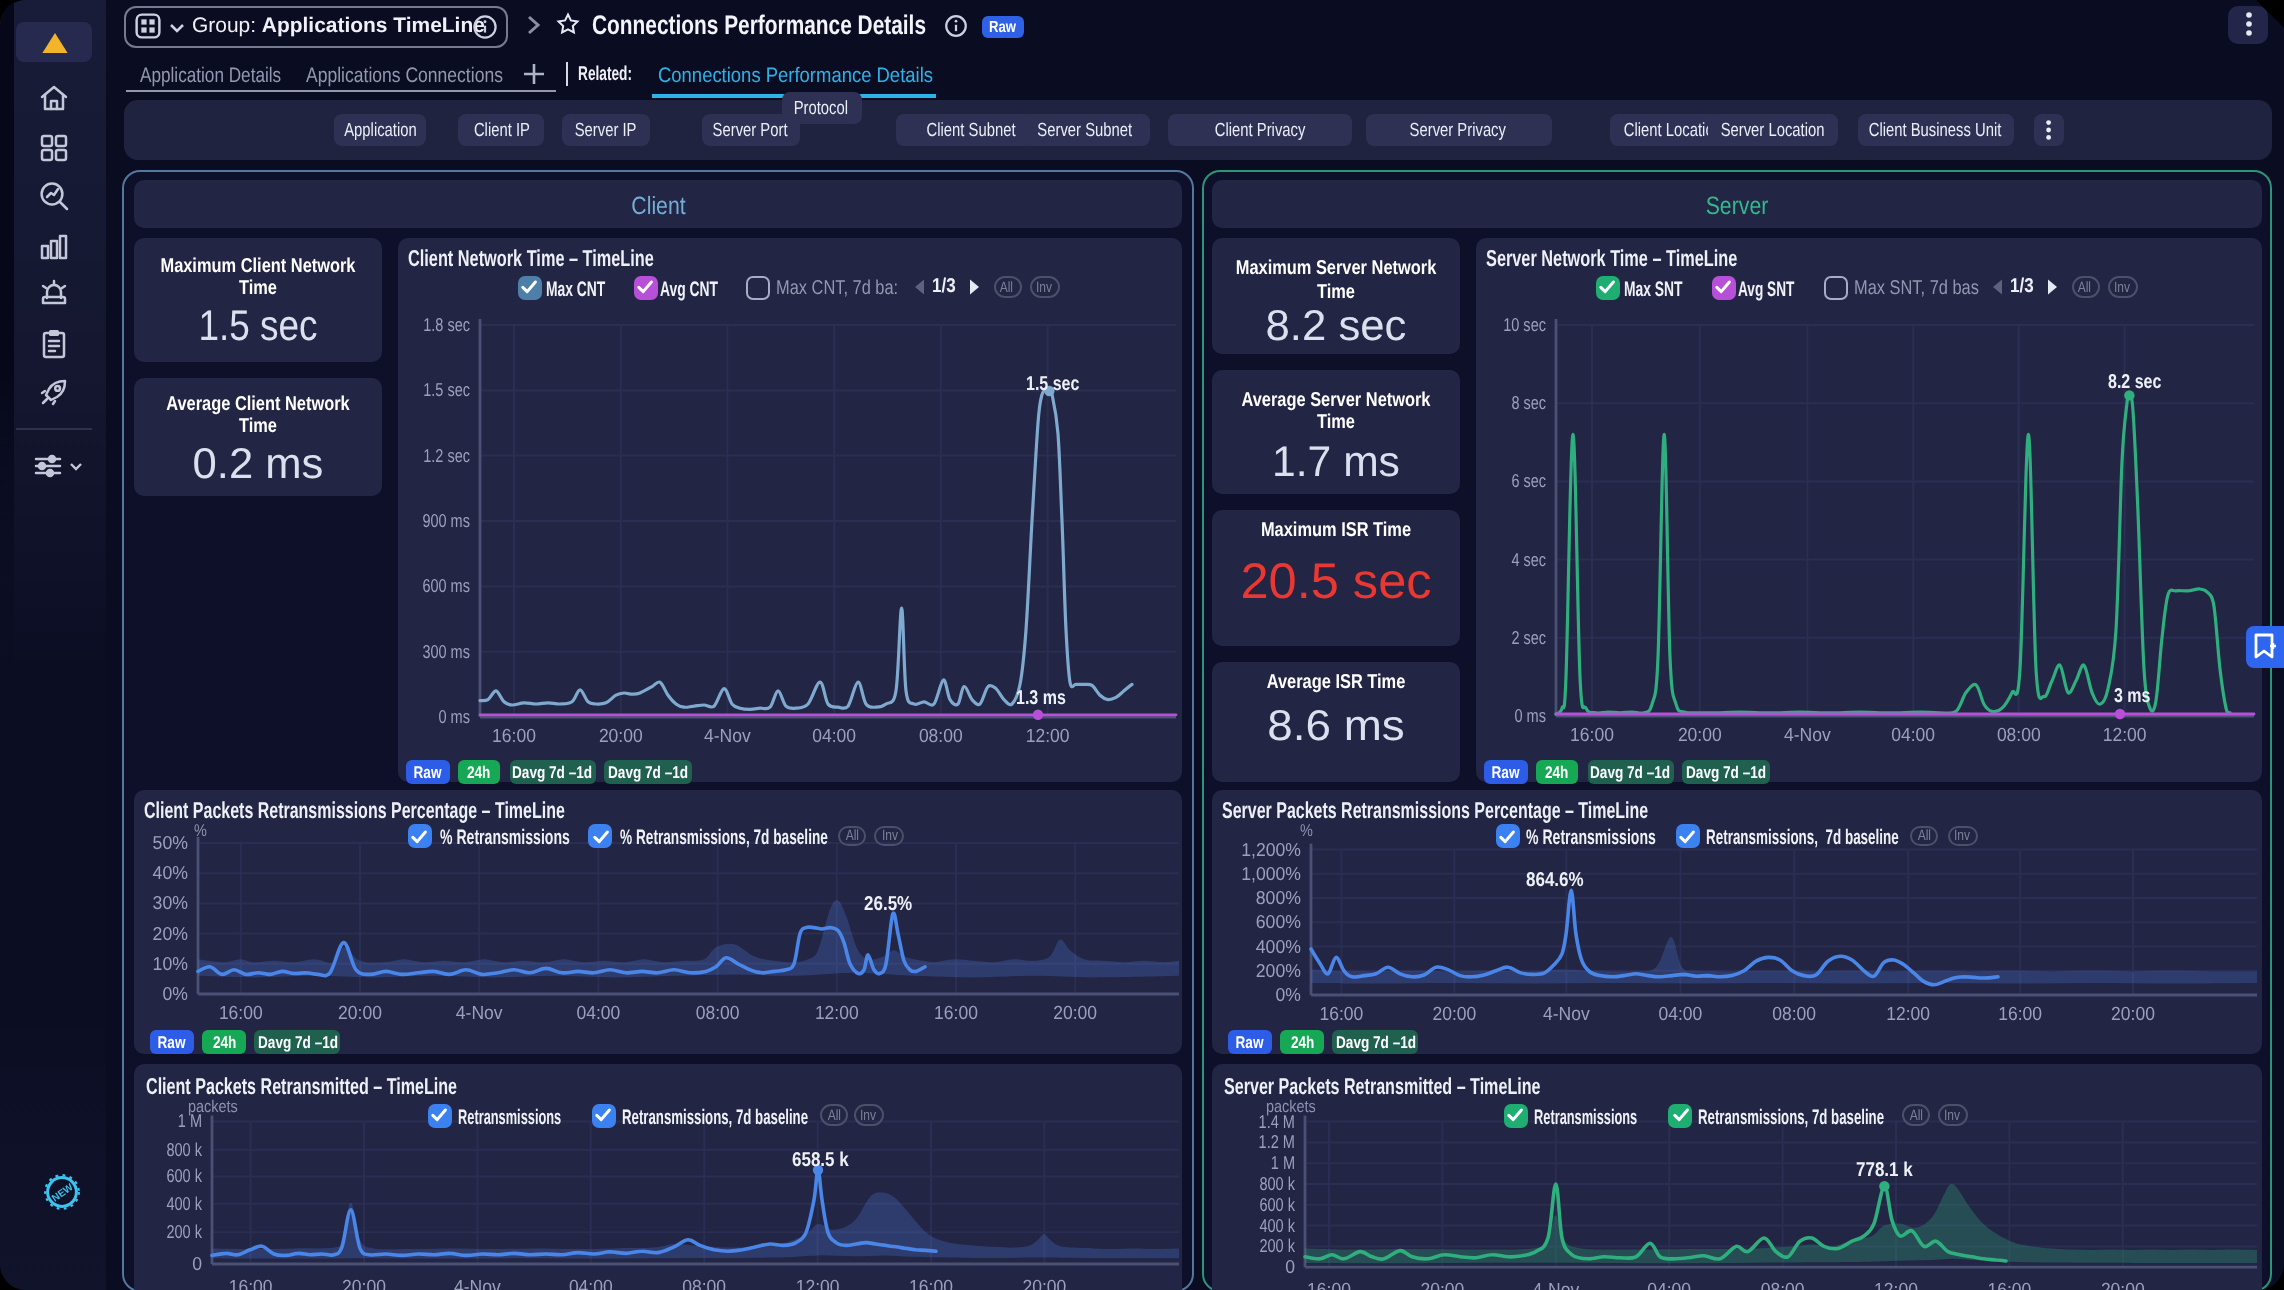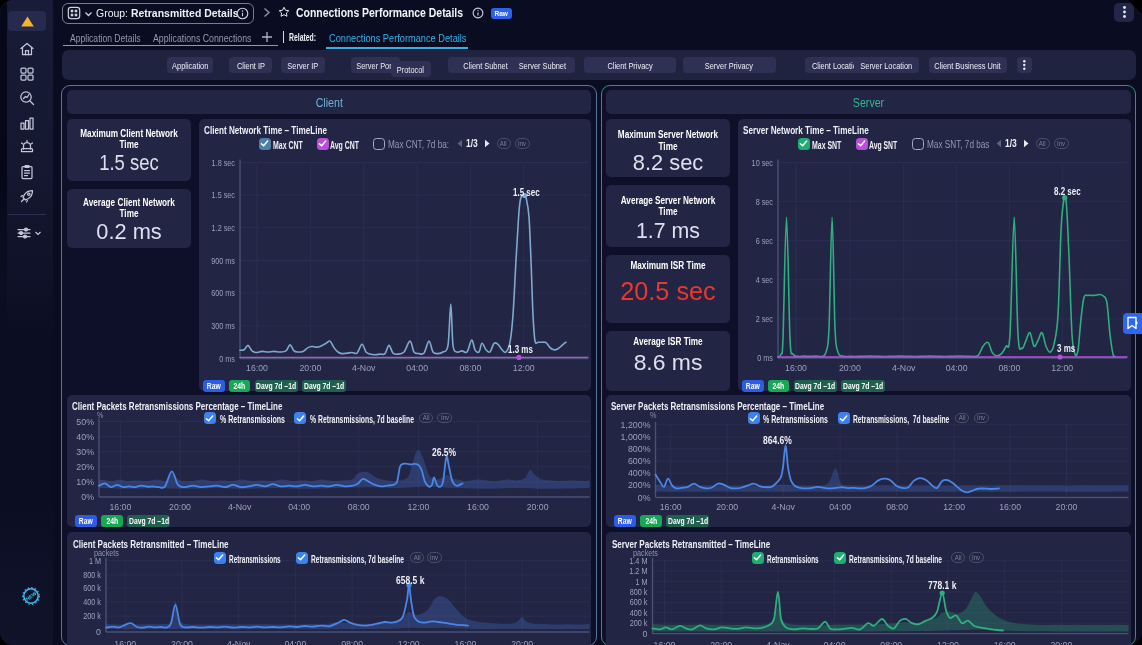--- a/index.html
+++ b/index.html
@@ -80,21 +80,21 @@
     <svg class="abs" style="left:67px;top:6px" width="14" height="14" viewBox="0 0 16 16" fill="none" stroke="#cdd1df" stroke-width="1.4">
       <rect x="1.5" y="1.5" width="13" height="13" rx="3"></rect>
       <rect x="4.2" y="4.2" width="3" height="3" fill="#cdd1df" stroke="none"></rect>
       <rect x="8.8" y="4.2" width="3" height="3" fill="#cdd1df" stroke="none"></rect>
       <rect x="4.2" y="8.8" width="3" height="3" fill="#cdd1df" stroke="none"></rect>
       <rect x="8.8" y="8.8" width="3" height="3" fill="#cdd1df" stroke="none"></rect>
     </svg>
     <svg class="abs" style="left:84px;top:9.5px" width="9" height="8" viewBox="0 0 9 8" fill="none" stroke="#cdd1df" stroke-width="1.3">
       <path d="M1.5 2.5 L4.5 5.5 L7.5 2.5"></path>
     </svg>
-    <div class="abs" style="left:95.8px;top:7px;font-size:10.5px;color:#f0f1f7;white-space:nowrap;transform:scaleX(0.997);transform-origin:0 50%">Group: <b>Retransmitted Details</b></div>
+    <div class="abs" style="left:95.8px;top:7px;font-size:10.5px;color:#f0f1f7;white-space:nowrap;transform:scaleX(0.997);transform-origin:0 50%">Group: <b>Applications TimeLine</b></div>
     <svg class="abs" style="left:235.5px;top:6.5px" width="13" height="13" viewBox="0 0 14 14" fill="none" stroke="#cdd1df" stroke-width="1.2">
       <circle cx="7" cy="7" r="5.7"></circle>
       <path d="M7 6.3 V10"></path>
       <circle cx="7" cy="4.2" r="0.8" fill="#cdd1df" stroke="none"></circle>
     </svg>
     <svg class="abs" style="left:262px;top:7px" width="9" height="11" viewBox="0 0 9 11" fill="none" stroke="#8a8fa5" stroke-width="1.5">
       <path d="M2.5 1.5 L7 5.5 L2.5 9.5"></path>
     </svg>
     <svg class="abs" style="left:277.5px;top:6px" width="12" height="12" viewBox="0 0 24 24" fill="none" stroke="#e8eaf2" stroke-width="2">
       <path d="M12 2.5l2.9 5.9 6.6 1-4.7 4.6 1.1 6.5-5.9-3.1-5.9 3.1 1.1-6.5L2.5 9.4l6.6-1z"></path>
@@ -131,21 +131,21 @@
     </div>
     <div class="fpill" style="left:229px;top:57px;width:43px">
       <div>Client IP</div>
     </div>
     <div class="fpill" style="left:280.5px;top:57px;width:44px">
       <div>Server IP</div>
     </div>
     <div class="fpill" style="left:351px;top:57px;width:49px">
       <div>Server Port</div>
     </div>
-    <div class="fpill" style="left:390.5px;top:61px;width:40px">
+    <div class="fpill" style="left:390.5px;top:46px;width:40px">
       <div>Protocol</div>
     </div>
     <div class="fpill" style="left:448px;top:57px;width:76px">
       <div>Client Subnet</div>
     </div>
     <div class="fpill" style="left:511px;top:57px;width:63.5px">
       <div>Server Subnet</div>
     </div>
     <div class="fpill" style="left:584px;top:57px;width:92px">
       <div>Client Privacy</div>

